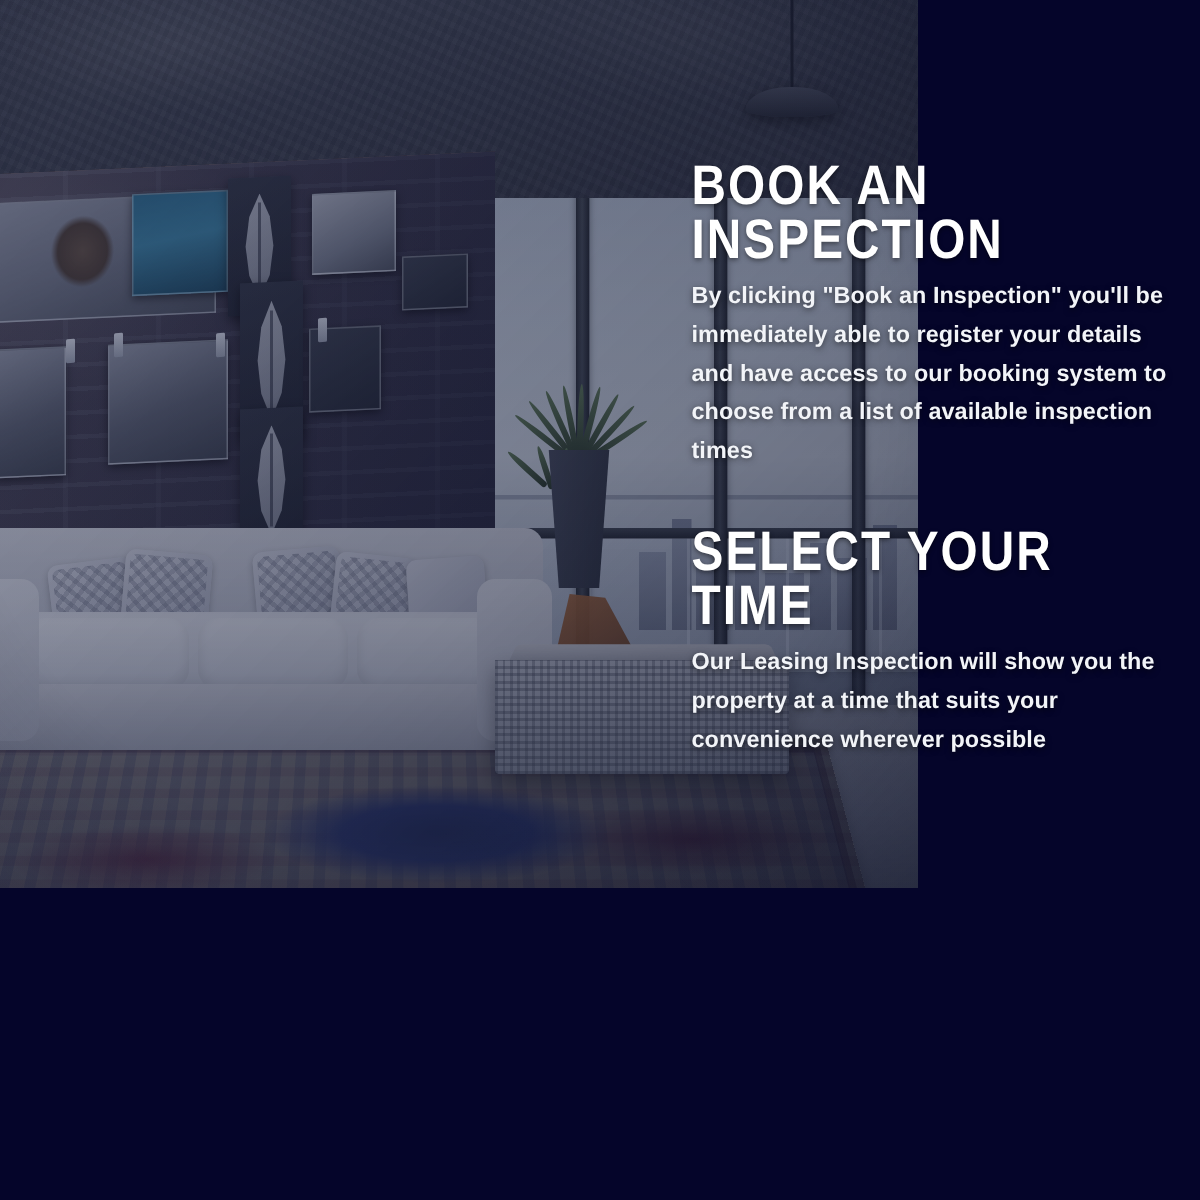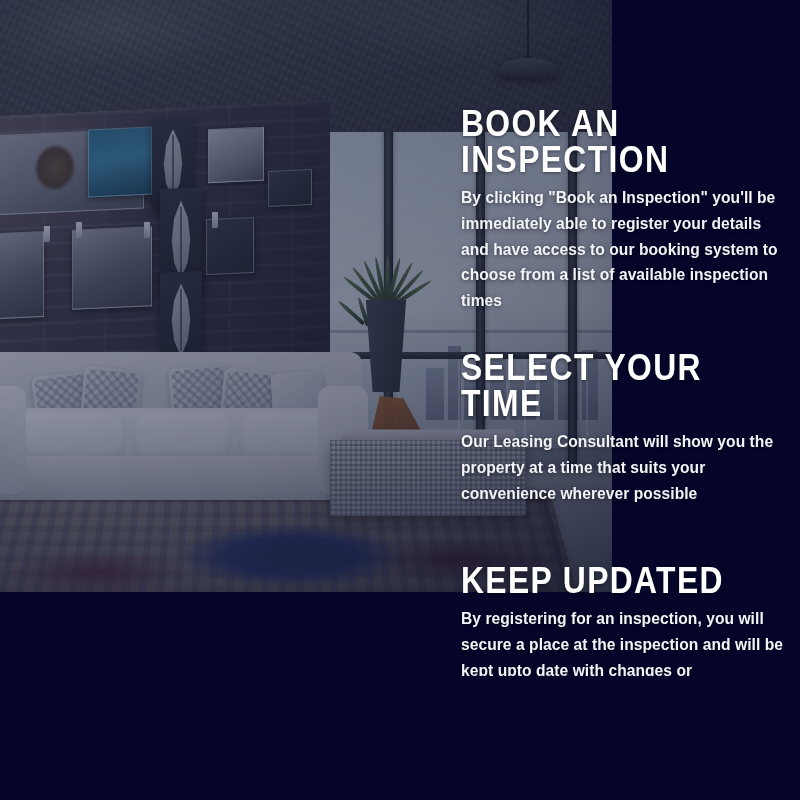--- a/index.html
+++ b/index.html
@@ -488,22 +488,18 @@
 
     <div class="block block-1">
       <h2 class="heading">BOOK AN
 INSPECTION</h2>
       <p class="body">By clicking "Book an Inspection" you'll be immediately able to register your details and have access to our booking system to choose from a list of available inspection times</p>
     </div>
 
     <div class="block block-2">
       <h2 class="heading">SELECT YOUR
 TIME</h2>
-      <p class="body">Our Leasing Consultant will show you the property at a time that suits your convenience wherever possible</p>
+      <p class="body">Our Leasing Inspection will show you the property at a time that suits your convenience wherever possible</p>
     </div>
 
-    <div class="block block-3">
-      <h2 class="heading">KEEP UPDATED</h2>
-      <p class="body">By registering for an inspection, you will secure a place at the inspection and will be kept upto date with changes or cancellations</p>
-    </div>
 
   </div>
 </div>
 
 </body></html>

